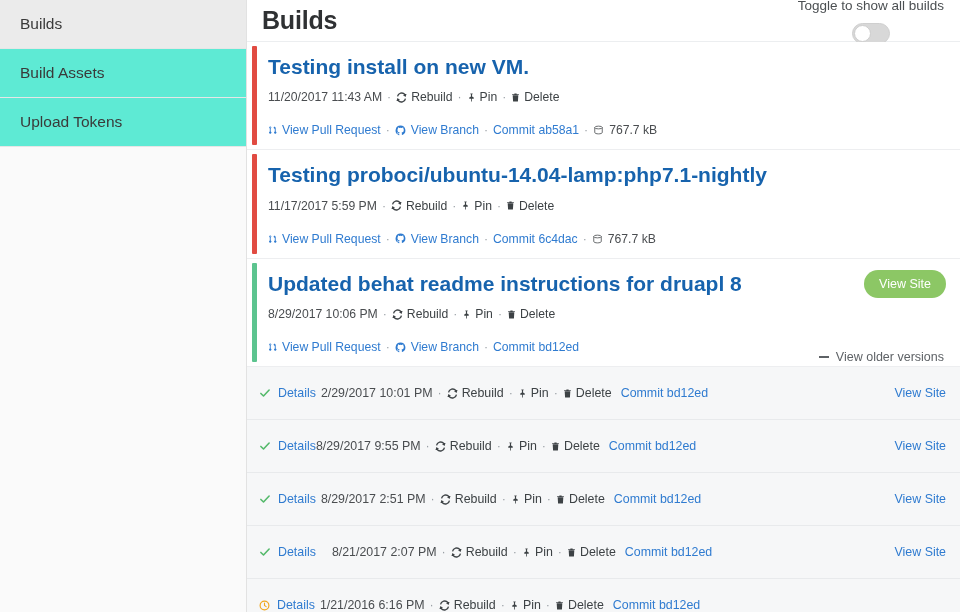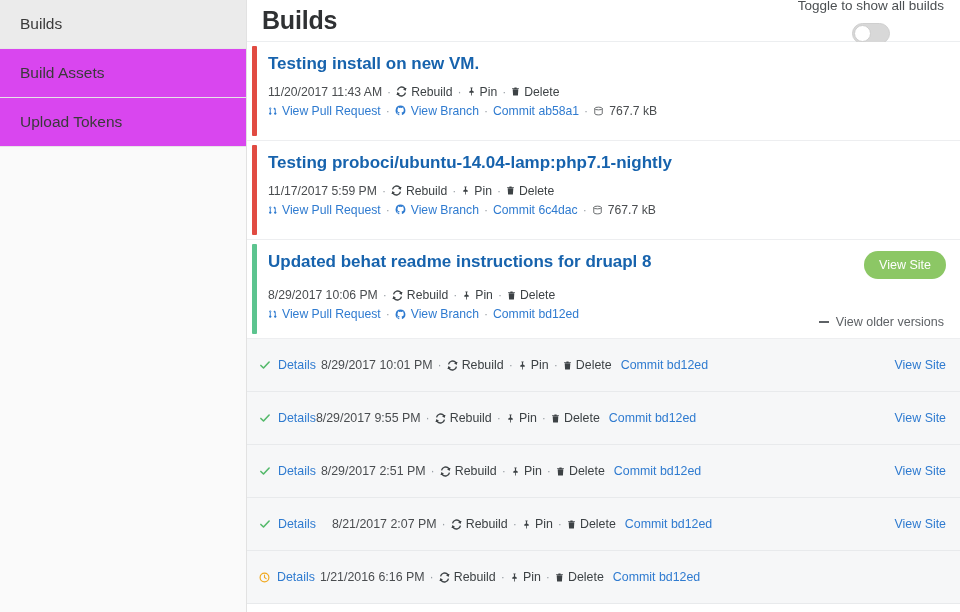--- a/index.html
+++ b/index.html
@@ -20,21 +20,21 @@
     flex: 0 0 247px;
   }
   .side-item {
     height: 49px;
     display: flex; align-items: center;
     padding: 0 20px;
     font-size: 15.5px;
     color: #3a3a3a;
     border-bottom: 1px solid #e6e6e6;
     cursor: pointer;
-    background: #d946ef;
+    background: #5eead4;
   }
   .side-item.active { background: #ebebeb; }
   .side-rest { background: #fafafa; height: 465px; }
 
   
   .main { flex: 1 1 auto; height: 612px; position: relative; background: #fff; }
 
   .topbar {
     height: 42px;
     display: flex; align-items: center; justify-content: space-between;
@@ -66,47 +66,47 @@
     border-bottom: 1px solid #edeef0;
     background: #fff;
     min-height: 99px;
   }
   .card .accent {
     position: absolute; left: 5px; top: 4px; bottom: 4px;
     width: 5px; border-radius: 1px;
   }
   .card-head { display: flex; justify-content: space-between; align-items: flex-start; }
   .card-title {
-    font-size: 17px; font-weight: bold; color: #1763ad;
+    font-size: 21px; font-weight: bold; color: #1763ad;
     cursor: pointer; line-height: 1.35;
   }
   .meta-row {
     margin-top: 9px;
     font-size: 12.2px; color: #4a4d50;
     display: flex; align-items: flex-end; flex-wrap: wrap;
   }
   .meta-row .date { color: #4a4d50; }
   .sep { color: #9aa0a6; margin: 0 5px; }
   .act { color: #3d4245; display: inline-flex; align-items: center; gap: 4px; cursor: pointer; }
   .links-row {
-    margin-top: 5px;
+    margin-top: 19px;
     font-size: 12.2px;
     display: flex; align-items: center; flex-wrap: wrap;
   }
   .lnk { color: #2f7bd0; display: inline-flex; align-items: center; gap: 5px; cursor: pointer; }
   .sizeinfo { color: #4a4d50; display: inline-flex; align-items: center; gap: 5px; }
 
   .view-site-btn {
     background: #8cc765; color: #fff;
     border: none; border-radius: 15px;
     font-size: 12.5px; font-family: inherit;
     padding: 7px 15px; cursor: pointer; white-space: nowrap;
   }
   .older-link {
-    position: absolute; right: 16px; bottom: 9px;
+    position: absolute; right: 16px; bottom: 2px;
     font-size: 12.5px; color: #5e6266;
     display: flex; align-items: center; gap: 7px; cursor: pointer;
   }
   .minus-ico { display:inline-block; width: 10px; height: 2px; background: #5e6266; }
 
   
   .older-list { background: #f6f7f8; }
   .older-row {
     height: 53px;
     display: flex; align-items: center; justify-content: space-between;
@@ -323,21 +323,21 @@
       </div>
     <div class="older-list" id="older">
   <div class="older-row">
     <div class="older-left">
       <span class="status-ico">
               <svg width="12" height="12" viewBox="0 0 16 16">
                 <path fill="none" stroke="#53b96a" stroke-width="2.1" stroke-linecap="round" stroke-linejoin="round" d="M2.5 8.6 6 12l7.5-8"></path>
               </svg>
             </span>
       <span class="lnk">Details</span>
-      <span style="color:#4a4d50;margin-left:5px">8/29/2017 10:01 PM</span>
+      <span style="color:#4a4d50;margin-left:5px">2/29/2017 10:01 PM</span>
             <span class="sep">·</span>
       <span class="act">
         <span>
                 <svg width="11" height="11" viewBox="0 0 16 16">
                   <path fill="#3d4245" d="M13.6 2.9A7 7 0 0 0 1.3 6.3l1.9.4A5 5 0 0 1 12 4.4l-2 .1 3.9 2.9L15.3 3zM2.4 13.1A7 7 0 0 0 14.7 9.7l-1.9-.4A5 5 0 0 1 4 11.6l2-.1L2.1 8.6.7 13z"></path>
                 </svg>
               </span>Rebuild</span>
             <span class="sep">·</span>
       <span class="act">
         <span>

